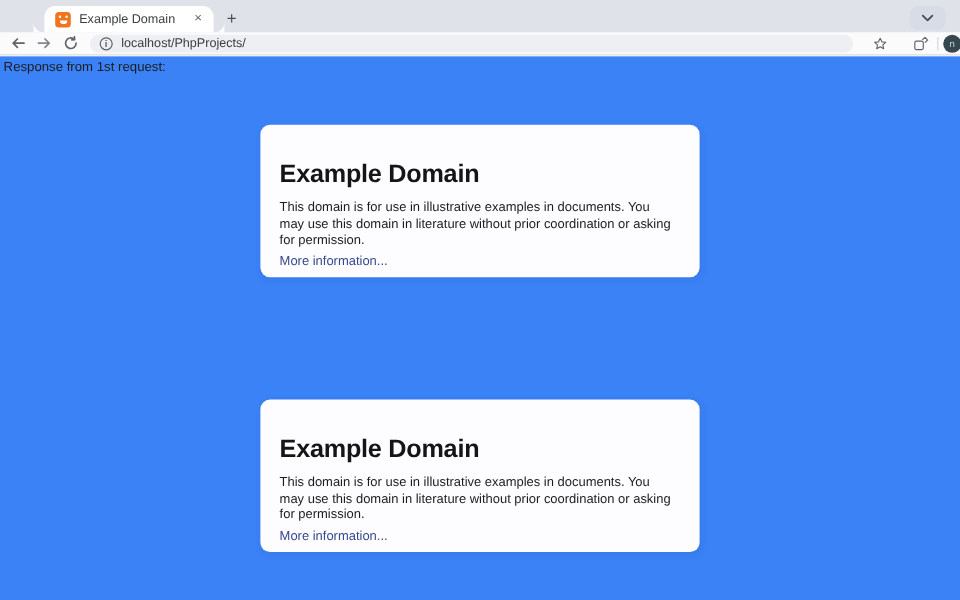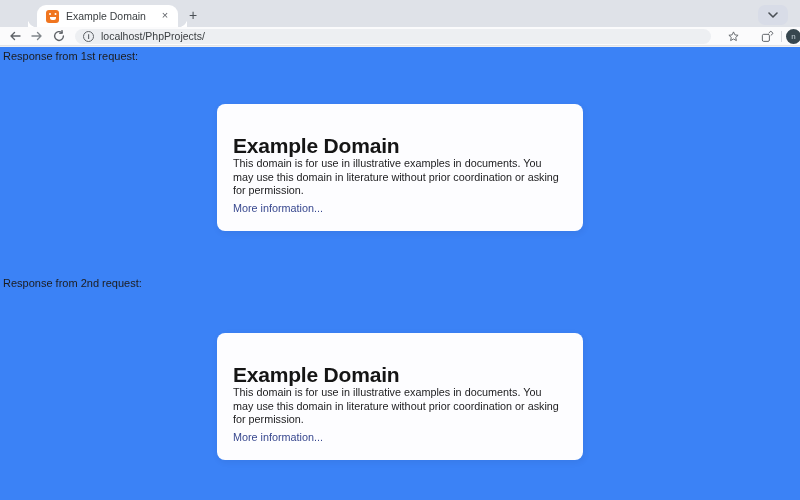--- a/index.html
+++ b/index.html
@@ -118,20 +118,21 @@
     padding: 16px;
   }
   .card.first  { top: 57px; }
   .card.second { top: 286px; }
   .card h1 {
     margin-top: 15px;
     font-size: 21px; font-weight: bold; color: #151515;
     letter-spacing: -0.2px; line-height: 22px;
   }
   .card p {
+    margin-top: 10px;
     font-size: 10.8px; line-height: 13.5px; color: #1C1C1E;
     width: 330px;
   }
   .card a {
     display: inline-block; margin-top: 4px;
     font-size: 10.8px; color: #38488F; text-decoration: none; cursor: pointer;
   }
   svg { display: block; }
 </style>
 </head>
@@ -191,21 +192,20 @@
 <div class="content">
 
   <div class="response-label first">Response from 1st request:</div>
 
   <div class="card first">
     <h1>Example Domain</h1>
     <p>This domain is for use in illustrative examples in documents. You may use this domain in literature without prior coordination or asking for permission.</p>
     <a>More information...</a>
   </div>
 
-  <div class="response-label second">Response from 2nd request:</div>
 
   <div class="card second">
     <h1>Example Domain</h1>
     <p>This domain is for use in illustrative examples in documents. You may use this domain in literature without prior coordination or asking for permission.</p>
     <a>More information...</a>
   </div>
 
 </div>
 
 </body></html>

